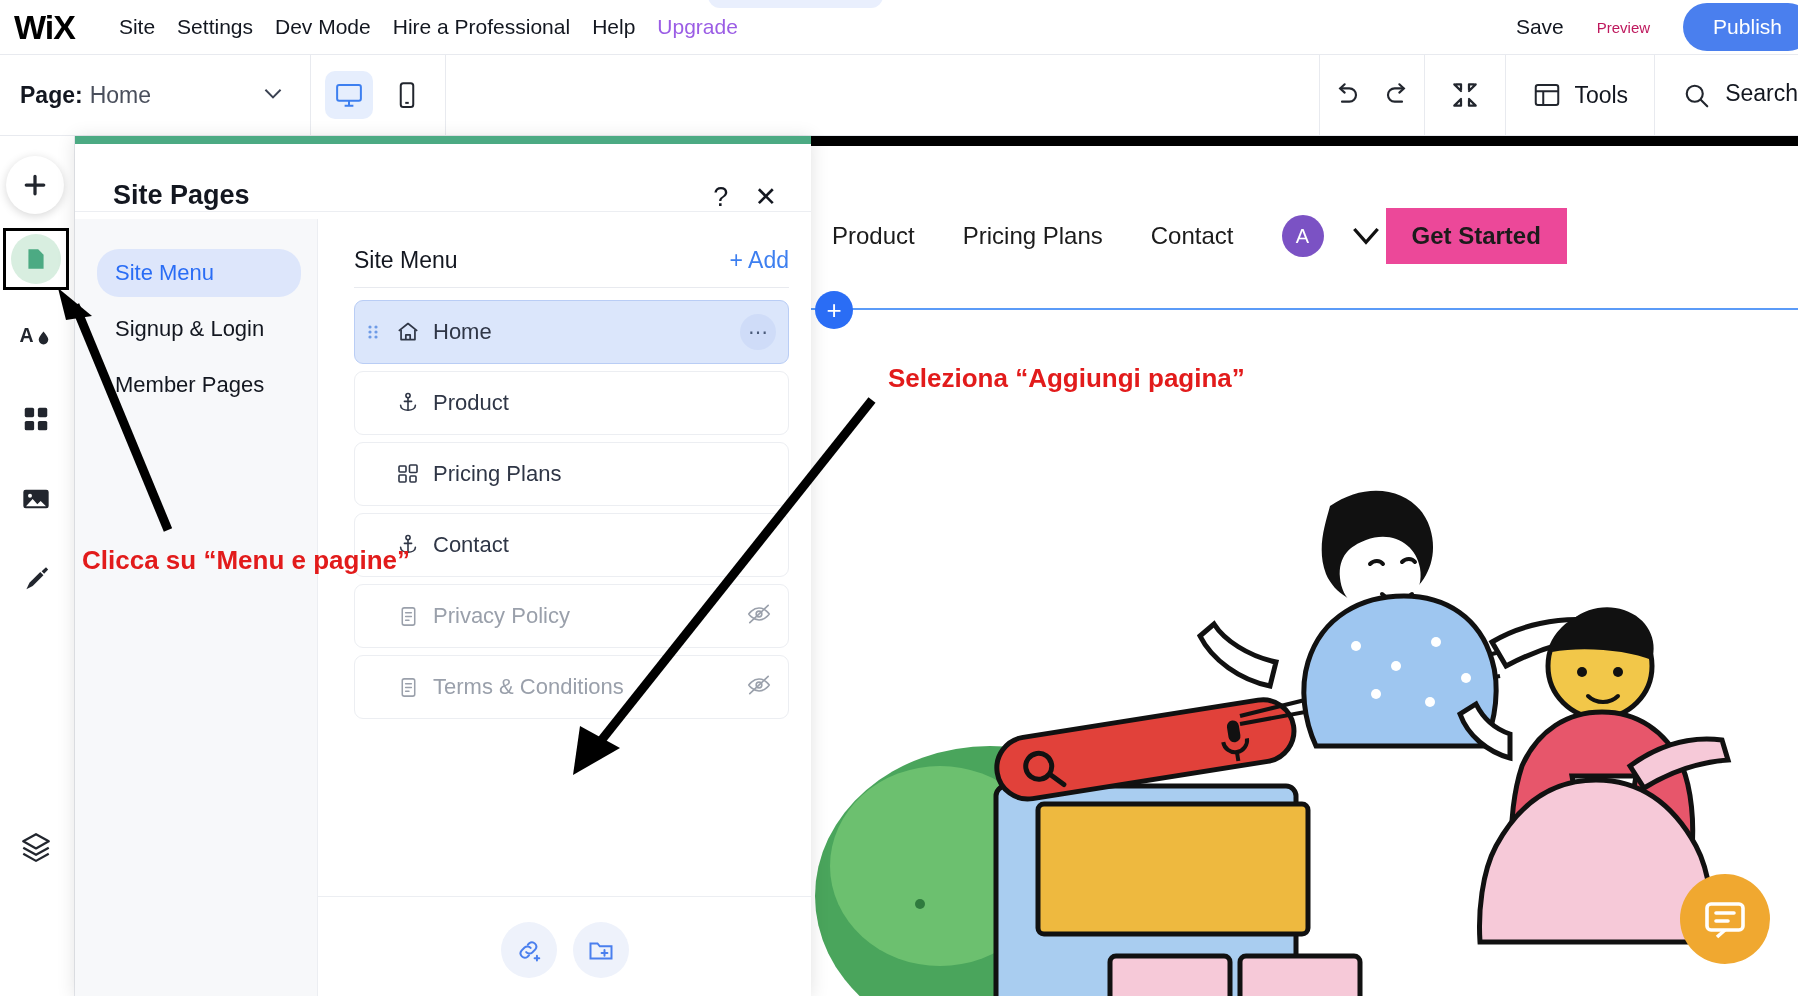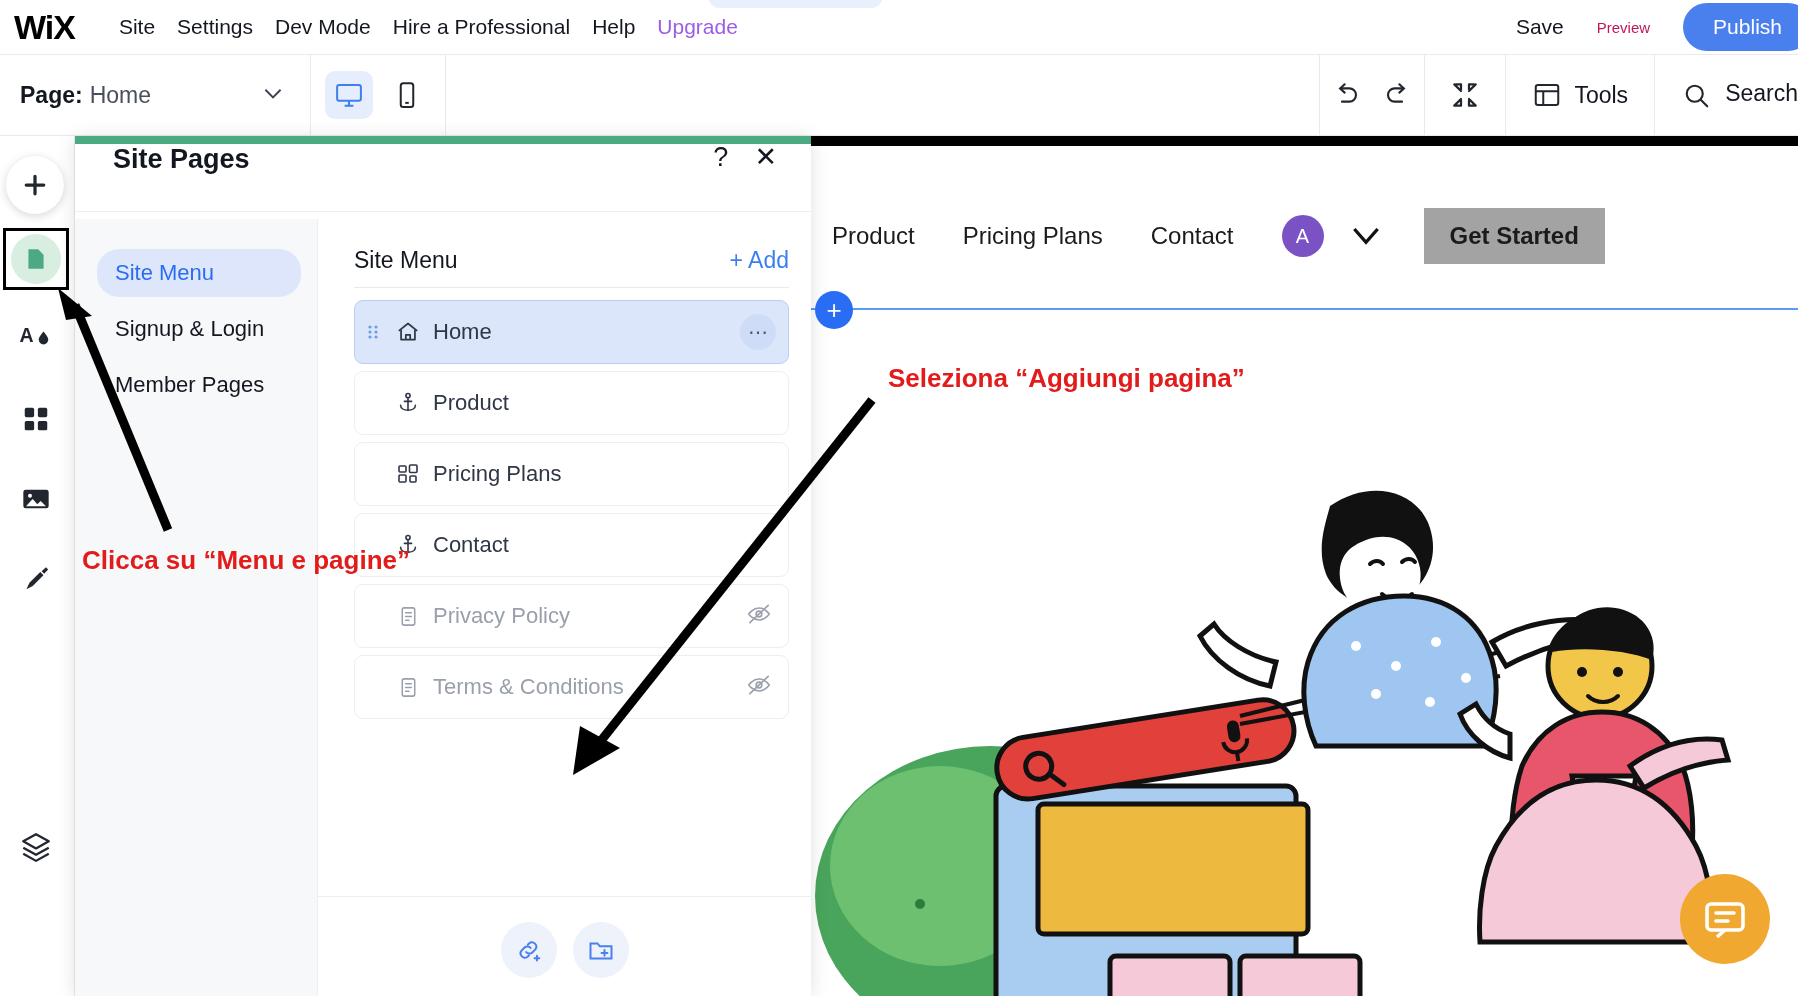--- a/index.html
+++ b/index.html
@@ -92,21 +92,21 @@
     display: flex; align-items: center; gap: 0;
   }
   .nav-link { font-size: 24px; color: #1b1b1b; margin-right: 48px; cursor: pointer; }
   .avatar {
     width: 42px; height: 42px; border-radius: 50%; background: #7b52c4;
     color: #fff; font-size: 20px; display: flex; align-items: center; justify-content: center;
     cursor: pointer;
   }
   .nav-chev { margin-left: 22px; cursor: pointer; }
   .get-started {
-    margin-left: 38px; background: #a3a3a3; color: #1b1b1b; font-weight: 700;
+    background: #ec4899; color: #1b1b1b; font-weight: 700;
     font-size: 24px; padding: 14px 26px; border: none; cursor: pointer;
   }
   .section-line { position: absolute; left: 0; top: 172px; width: 988px; height: 2px; background: #5b9bf8; }
   .plus-badge {
     position: absolute; left: 5px; top: 155px; width: 38px; height: 38px; border-radius: 50%;
     background: #2a6df5; color: #fff; display: flex; align-items: center; justify-content: center;
     font-size: 26px; cursor: pointer; z-index: 4;
   }
   .chat-fab {
     position: absolute; right: 28px; bottom: 32px; width: 90px; height: 90px; border-radius: 50%;
@@ -115,21 +115,21 @@
   }
 
   
   .panel {
     position: absolute; left: 75px; top: 136px; width: 736px; height: 860px;
     background: #fff; box-shadow: 0 2px 18px rgba(0,0,0,.12); overflow: hidden;
   }
   .panel-green { position: absolute; left: 0; top: 0; width: 736px; height: 8px; background: #4caa83; }
   .panel-head {
     position: absolute; left: 0; top: 8px; width: 736px; height: 68px;
-    display: flex; align-items: flex-start; border-bottom: 1px solid #eceef2;
+    display: flex; align-items: flex-end; border-bottom: 1px solid #eceef2;
   }
   .panel-title { margin-left: 38px; font-size: 27px; font-weight: 700; color: #131720; }
   .panel-head-icons { margin-left: auto; display: flex; align-items: center; gap: 26px; margin-right: 34px; }
   .hicon { font-size: 27px; color: #131720; cursor: pointer; line-height: 1; }
 
   .panel-body { position: absolute; left: 0; top: 83px; width: 736px; height: 783px; display: flex; }
   .panel-side { width: 243px; height: 783px; background: #f7f8fa; border-right: 1px solid #eceef2; padding-top: 30px; }
   .side-item {
     margin: 0 16px 8px 22px; padding: 11px 18px; border-radius: 22px;
     font-size: 22px; color: #131720; cursor: pointer;

